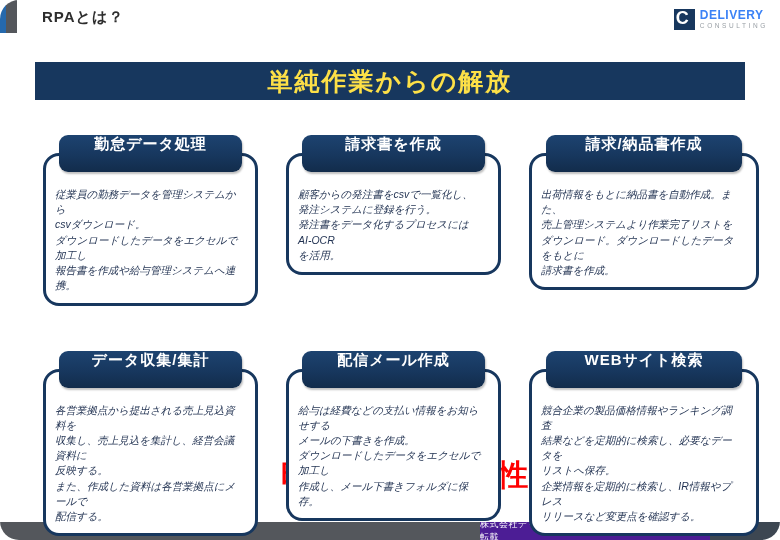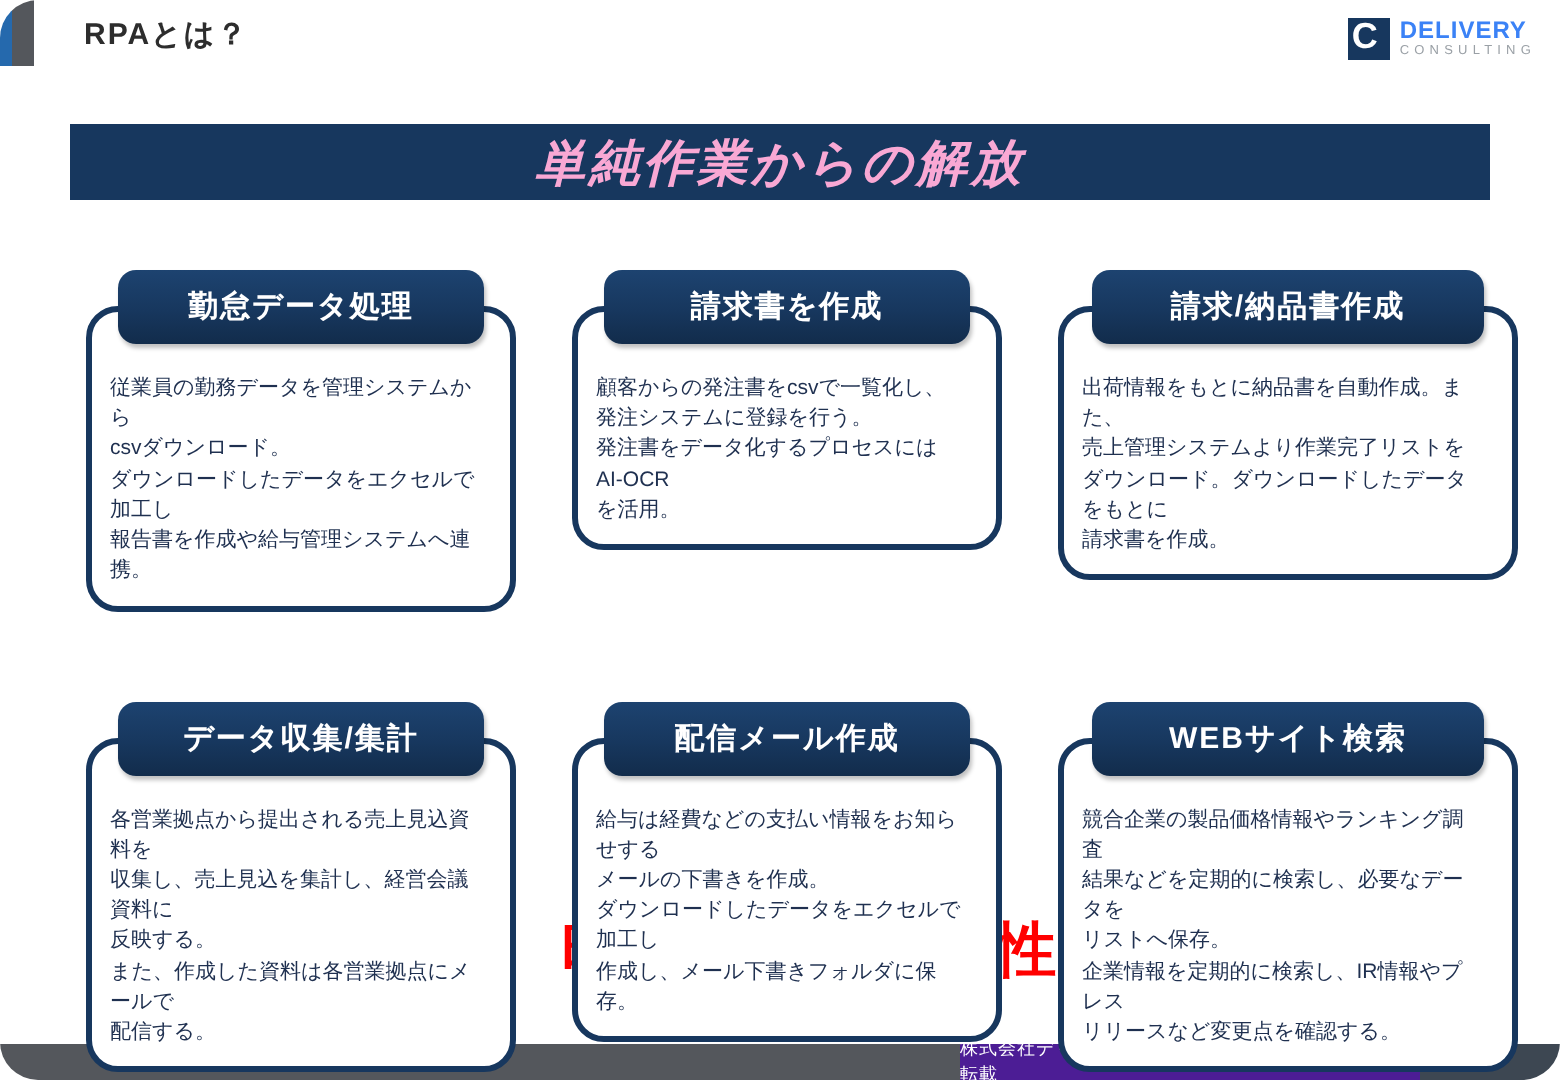--- a/index.html
+++ b/index.html
@@ -54,56 +54,57 @@
   }
 
   
   .banner {
     position: absolute; left: 35px; top: 62px;
     width: 710px; height: 38px;
     background: #17375e;
     display: flex; align-items: center; justify-content: center;
   }
   .banner-title {
-    color: #f9a8d4; font-size: 25px; font-weight: bold; letter-spacing: 2px; font-style: italic;
+    color: #fde047; font-size: 25px; font-weight: bold; letter-spacing: 2px;
   }
 
   
   .cards {
     position: absolute; left: 43px; top: 135px;
     width: 716px;
     display: grid;
     grid-template-columns: 215px 215px 230px;
     column-gap: 28px;
     row-gap: 45px;
   }
   .card { position: relative; }
   .card-header {
     position: relative; z-index: 2;
     width: 85%; margin: 0 auto; height: 37px;
     background: linear-gradient(180deg, #1d4370 0%, #17375e 55%, #122c4b 100%);
     border-radius: 9px;
-    display: flex; align-items: center; justify-content: center;
+    display: flex; justify-content: center;
     box-shadow: 1px 2px 2px rgba(0,0,0,0.25);
   }
   .card-header span {
     color: #ffffff; font-weight: bold; font-size: 15px; letter-spacing: 1px;
   }
   .card-body {
     position: relative; z-index: 1;
     margin-top: -19px;
     min-height: 110px;
     background: #ffffff;
     border: 3px solid #17375e;
     border-radius: 16px;
     padding: 31px 16px 9px 9px;
     font-size: 10.5px;
     line-height: 1.45;
     color: #1f3050;
     white-space: pre-line;
+    font-style: italic;
   }
 
   
   .conclusion {
     position: absolute; left: 0; top: 455px; width: 100%;
     text-align: center;
   }
   .conclusion span {
     color: #ff0000; font-size: 30px; font-weight: bold; letter-spacing: 1px;
   }

